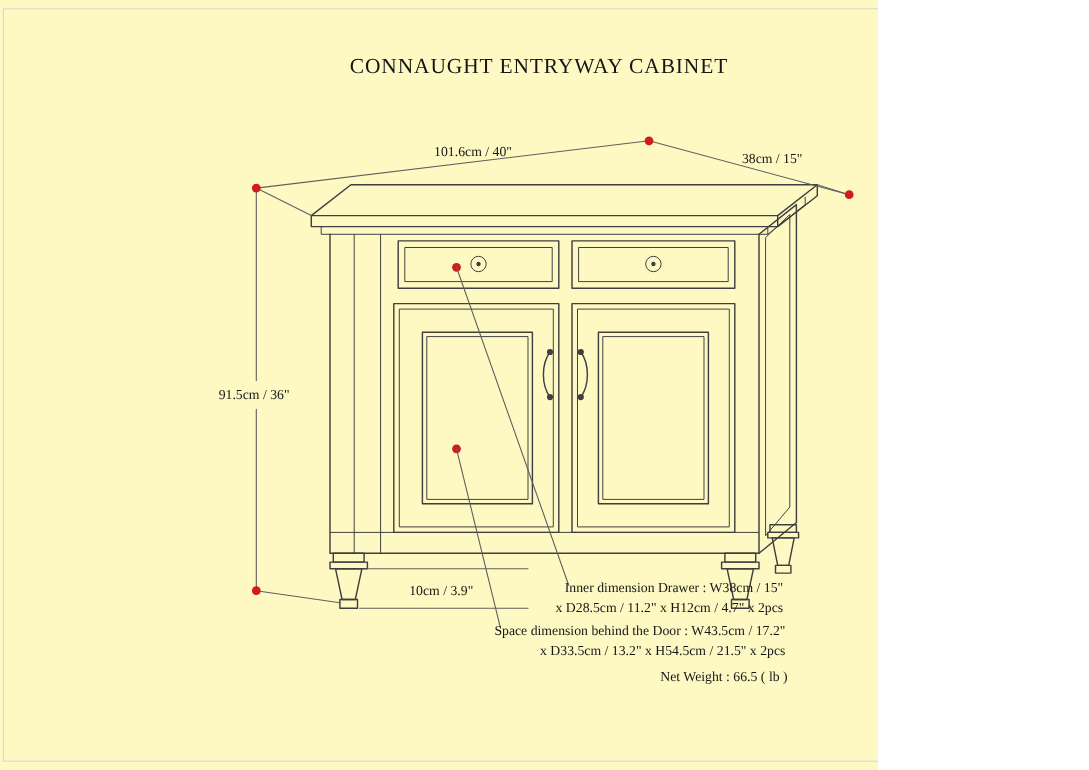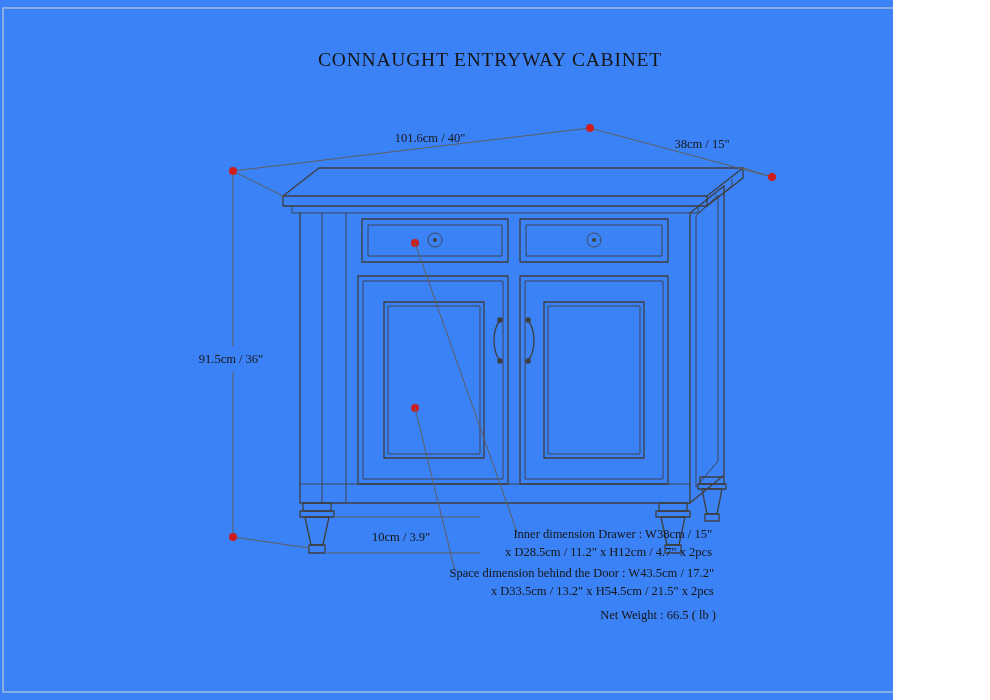--- a/index.html
+++ b/index.html
@@ -2,23 +2,23 @@
 <html style="--line: #3f3f3f; --dimension: #5f5f5f; --marker: #cf1d1d; --text: #161616;"><head>
 <meta charset="utf-8">
 <style>
   html, body {
     margin: 0;
     padding: 0;
     background: #ffffff;
   }
   .page {
     position: relative;
-    width: 893px;
+    width: 798px;
     height: 700px;
-    background: #3b82f6;
+    background: #fef9c3;
     overflow: hidden;
     font-family: "Liberation Serif", serif;
   }
   svg { display: block; }
   .frame { fill: none; stroke: #d6d6d6; stroke-width: 1; }
   .ln {
     fill: none;
     stroke: var(--line, #3f3f3f);
     stroke-width: 1.3;
     stroke-linejoin: round;

